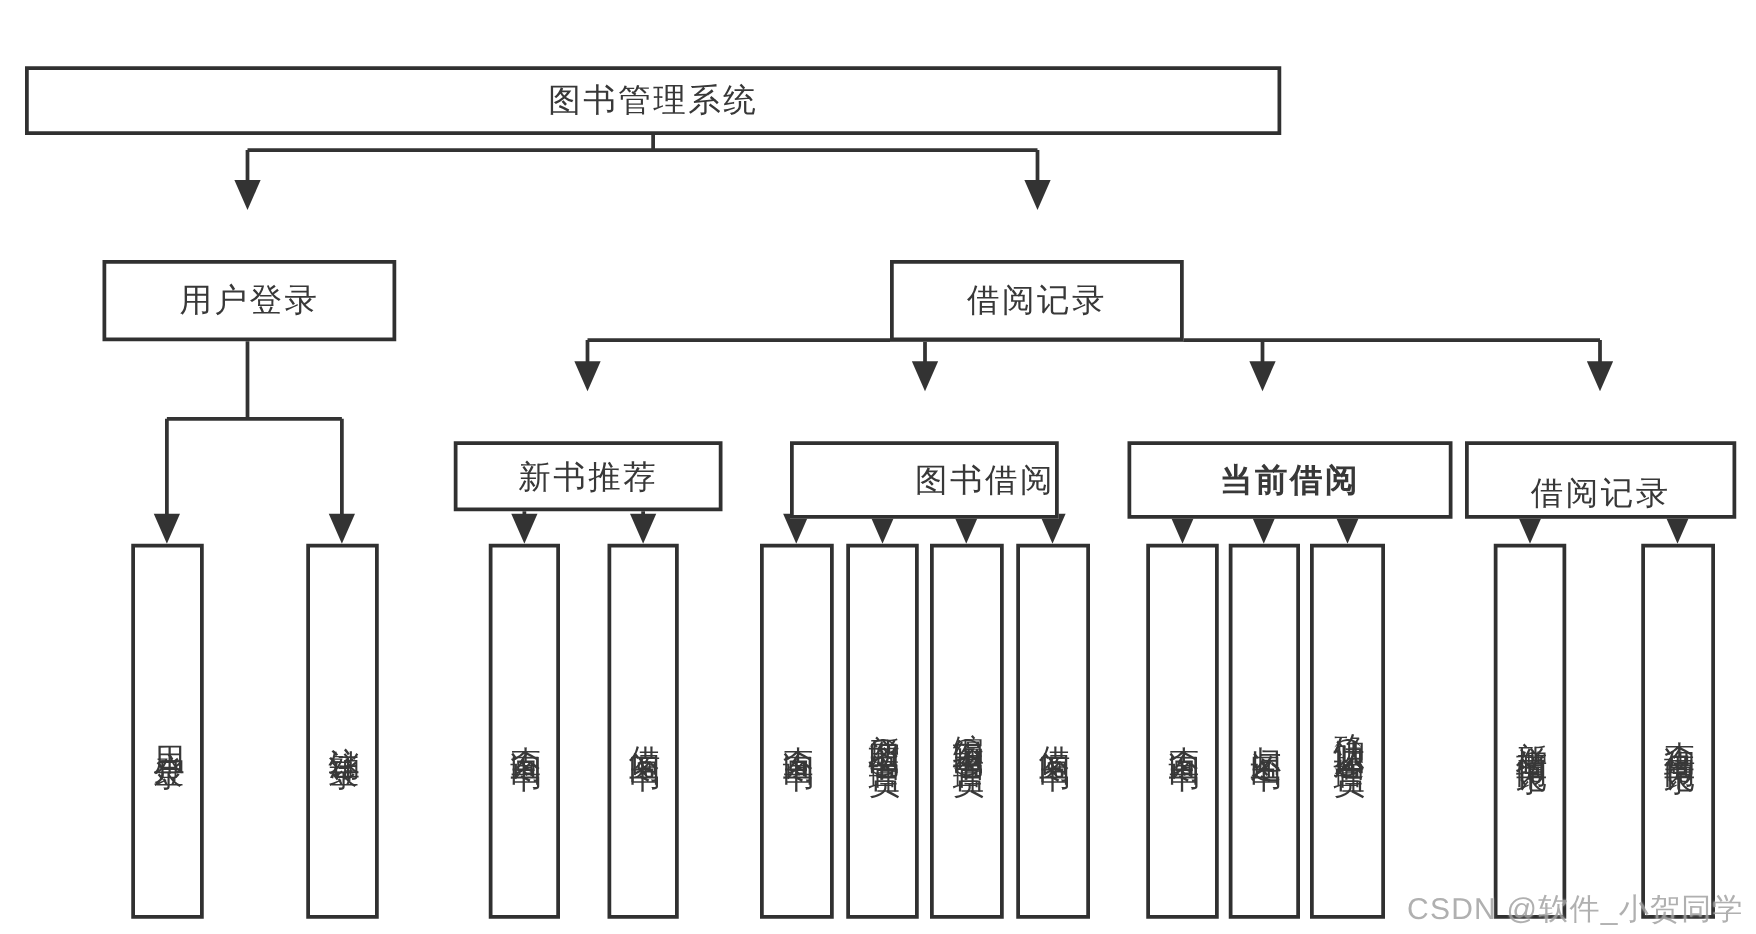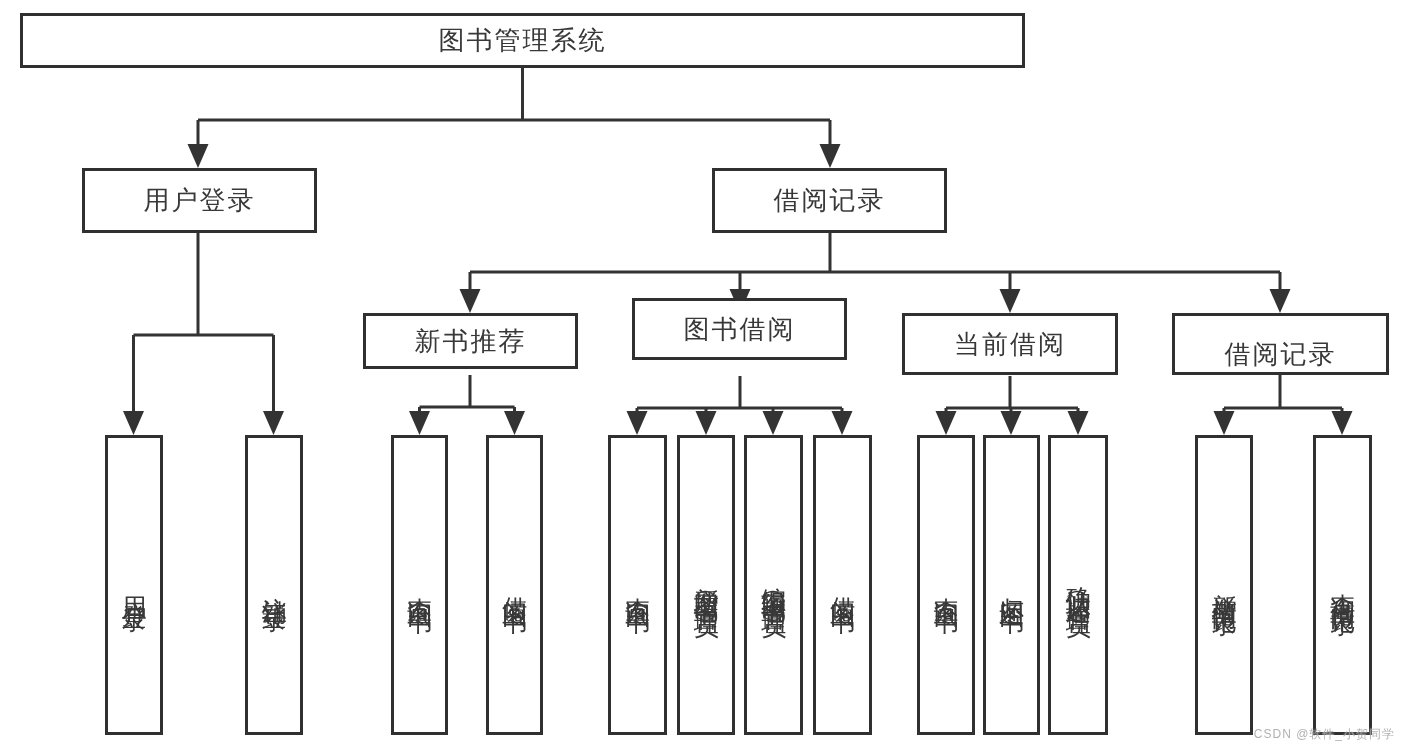--- a/index.html
+++ b/index.html
@@ -32,32 +32,33 @@
     background: #ffffff;
     display: flex;
     align-items: center;
     justify-content: center;
     color: #383838;
   }
   .node.h {
     font-size: 26px;
     letter-spacing: 2px;
     white-space: nowrap;
+    margin-top: 40px;
   }
   .node.v {
     writing-mode: vertical-rl;
     font-size: 25px;
     letter-spacing: 4px;
     line-height: 1.1;
   }
   .watermark {
     position: absolute;
     right: 10px;
     bottom: 4px;
-    font-size: 12px;
+    font-size: 24px;
     letter-spacing: 1px;
     color: #a3a3a3;
     opacity: 0.85;
     z-index: 5;
     white-space: nowrap;
     text-shadow: 0 0 2px #ffffff;
   }
 </style>
 </head>
 <body>
@@ -147,24 +148,24 @@
   <div class="node h" style="left:82px; top:168px; width:235px; height:65px;">
     <span>用户登录</span>
   </div>
   <div class="node h" style="left:712px; top:168px; width:235px; height:65px;">
     <span>借阅记录</span>
   </div>
 
   <div class="node h" style="left:363px; top:313px; width:215px; height:56px;">
     <span>新书推荐</span>
   </div>
-  <div class="node h" style="left:632px; top:298px; width:215px; height:62px;">
+  <div class="node h" style="left:632px; top:313px; width:215px; height:62px;justify-content:flex-end;">
     <span>图书借阅</span>
   </div>
-  <div class="node h" style="left:902px; top:313px; width:216px; height:62px;">
+  <div class="node h" style="left:902px; top:313px; width:260px; height:62px;font-weight:bold;">
     <span>当前借阅</span>
   </div>
   <div class="node h" style="left:1172px; top:313px; width:217px; height:62px;align-items:flex-end;">
     <span>借阅记录</span>
   </div>
 
   <div class="node v" style="left:105px; top:435px; width:58px; height:300px;">
     <span>用户登录</span>
   </div>
   <div class="node v" style="left:245px; top:435px; width:58px; height:300px;">

